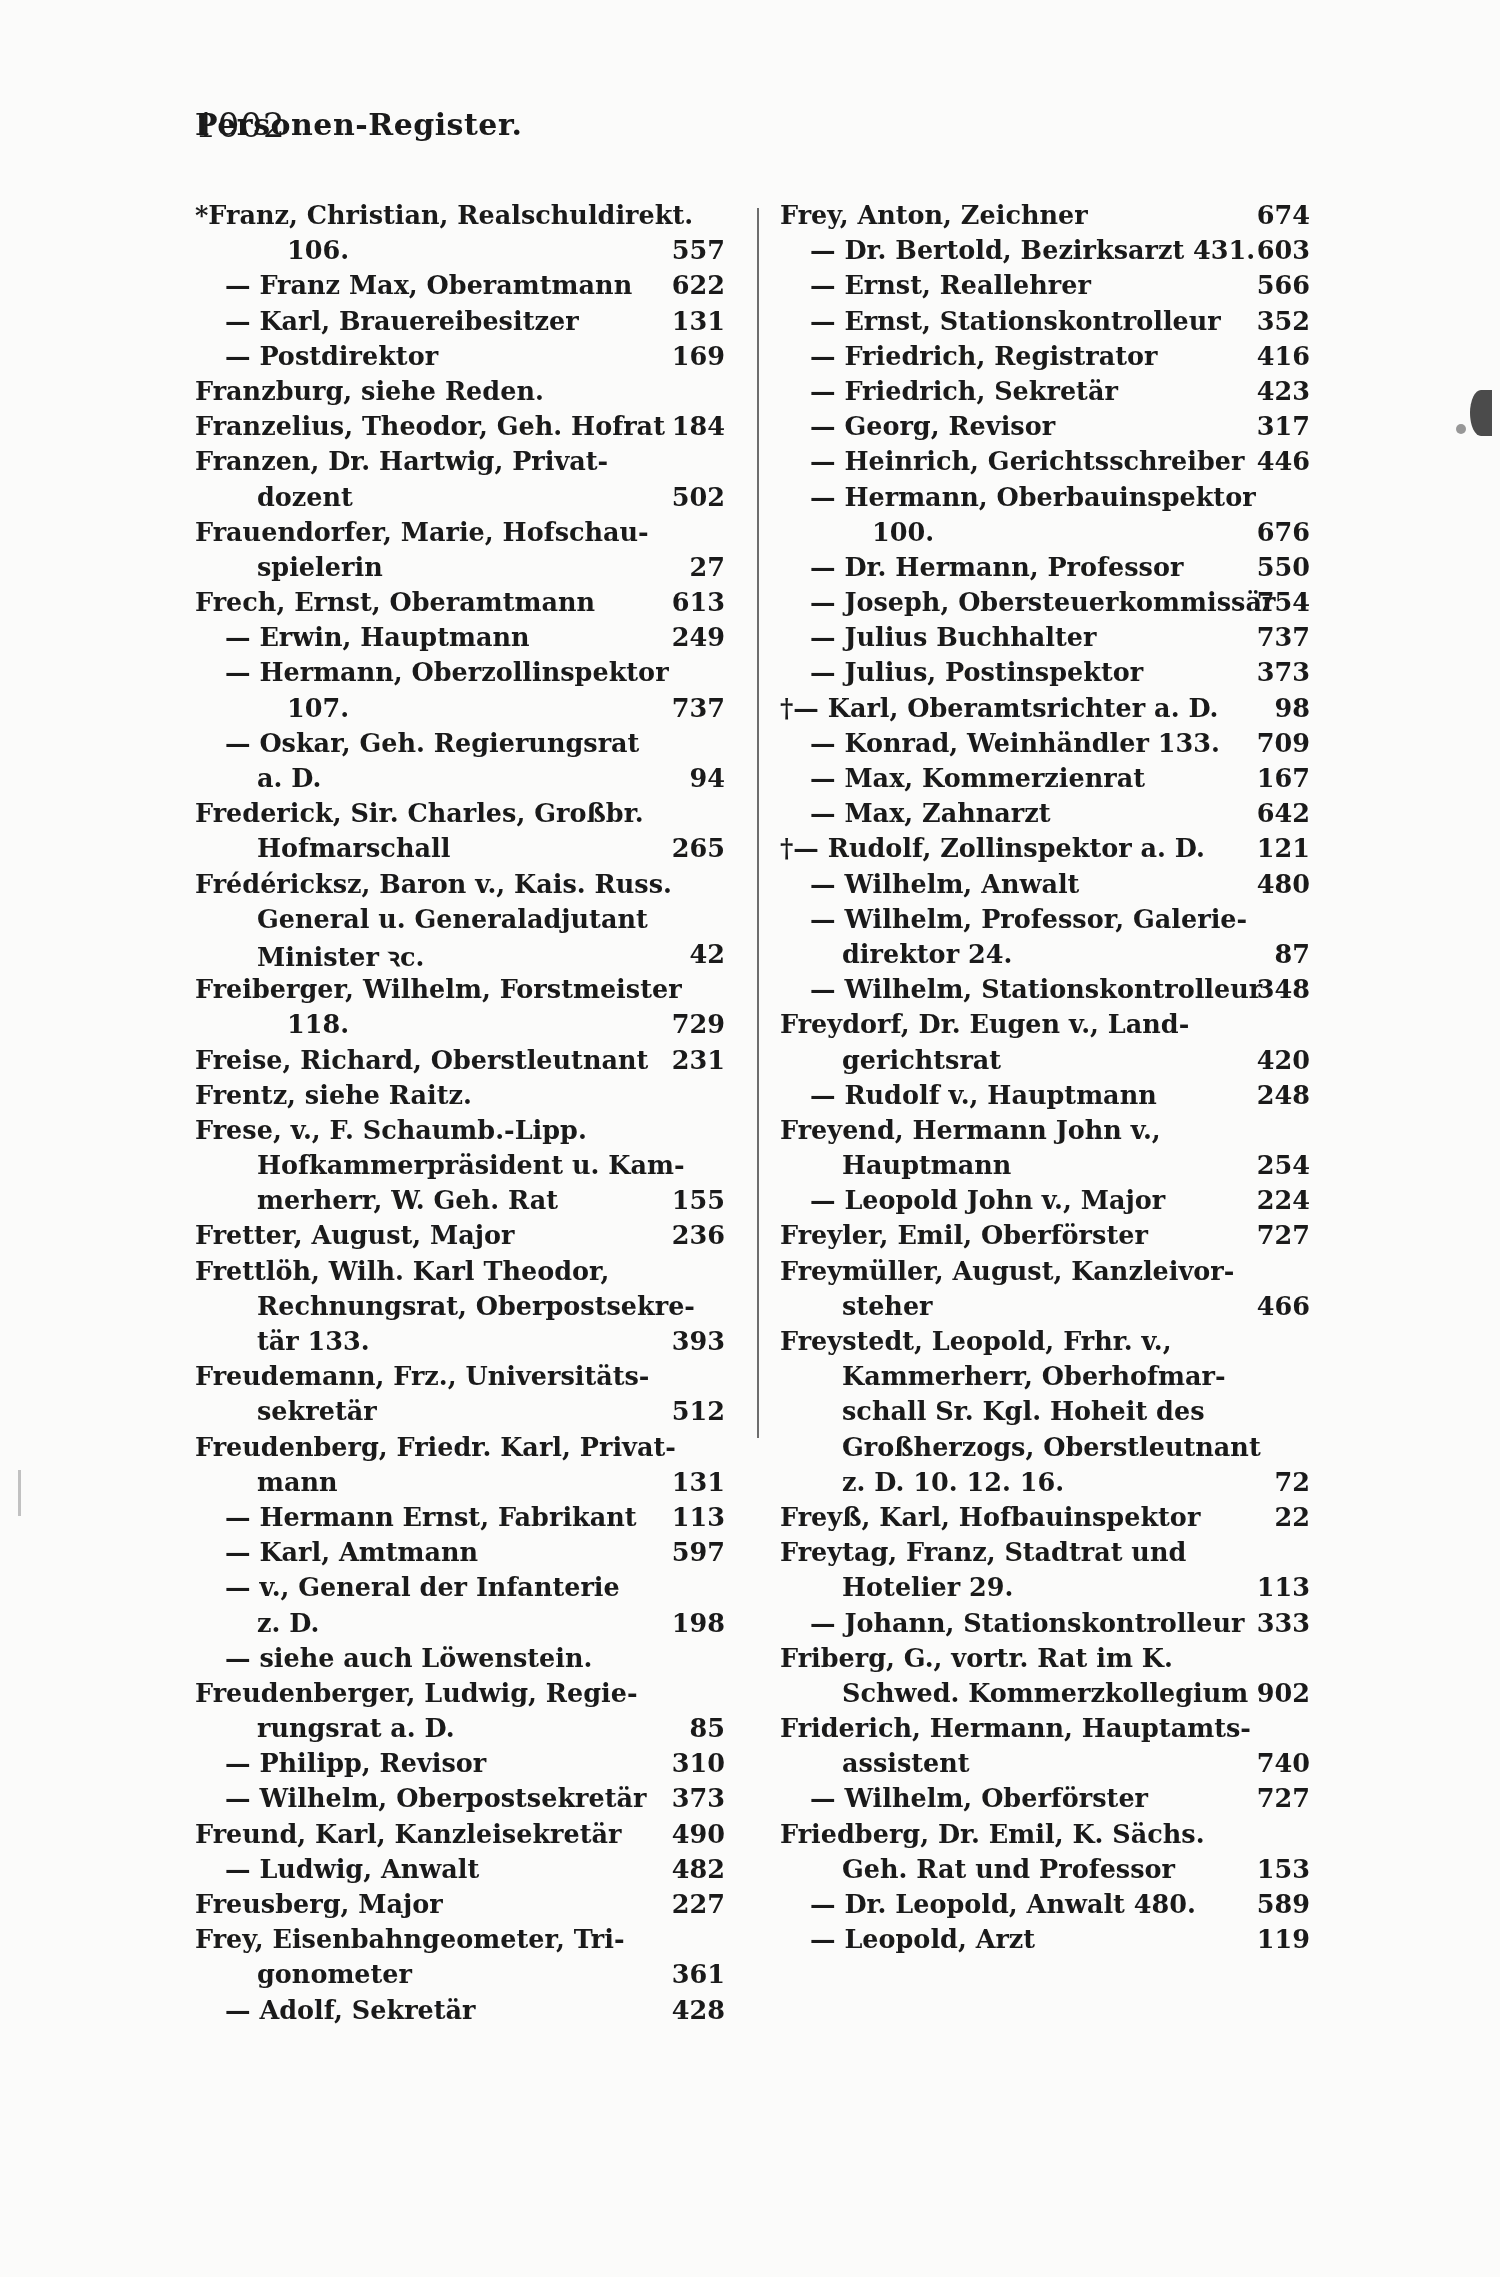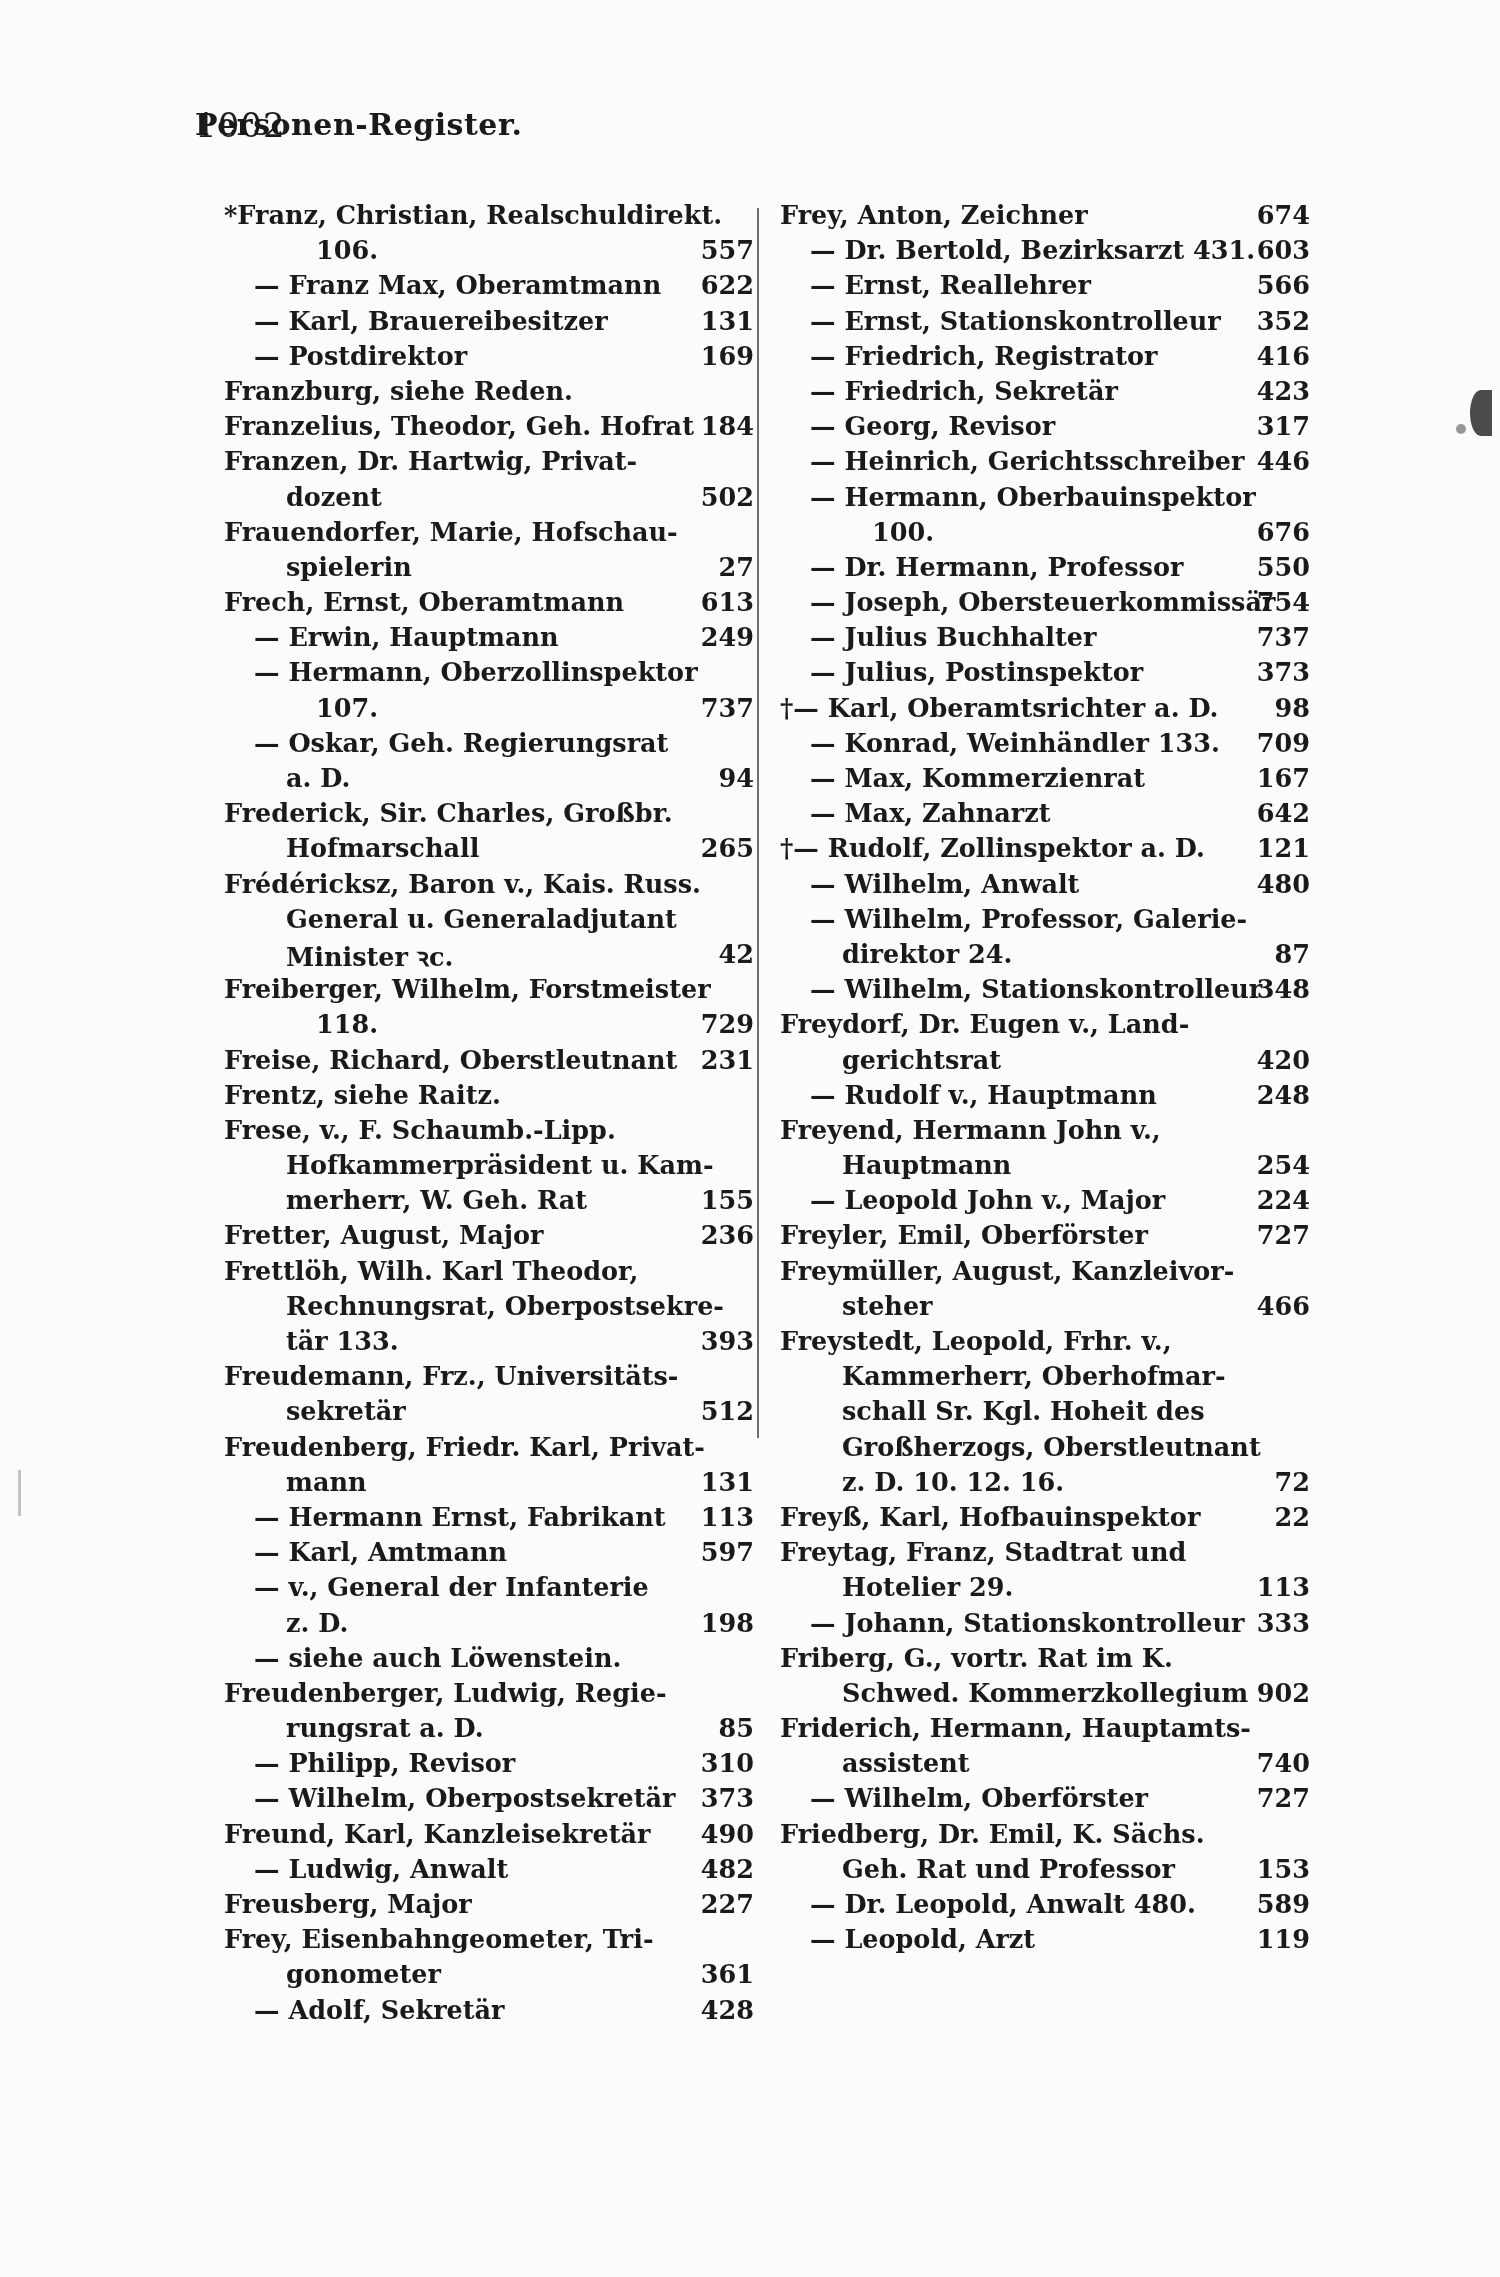--- a/index.html
+++ b/index.html
@@ -69,21 +69,21 @@
     top: 208px;
     width: 2px;
     height: 1230px;
     background: #6d6d6d;
   }
   .col {
     position: absolute;
     top: 0;
     width: 530px;
   }
-  .col-left { left: 0; margin-left: 29px; }
+  .col-left { left: 0; }
   .col-right { left: 585px; }
   
   .line {
     position: relative;
     height: 35.2px;
   }
   .line .t {
     position: absolute;
     left: 0;
     top: 0;

